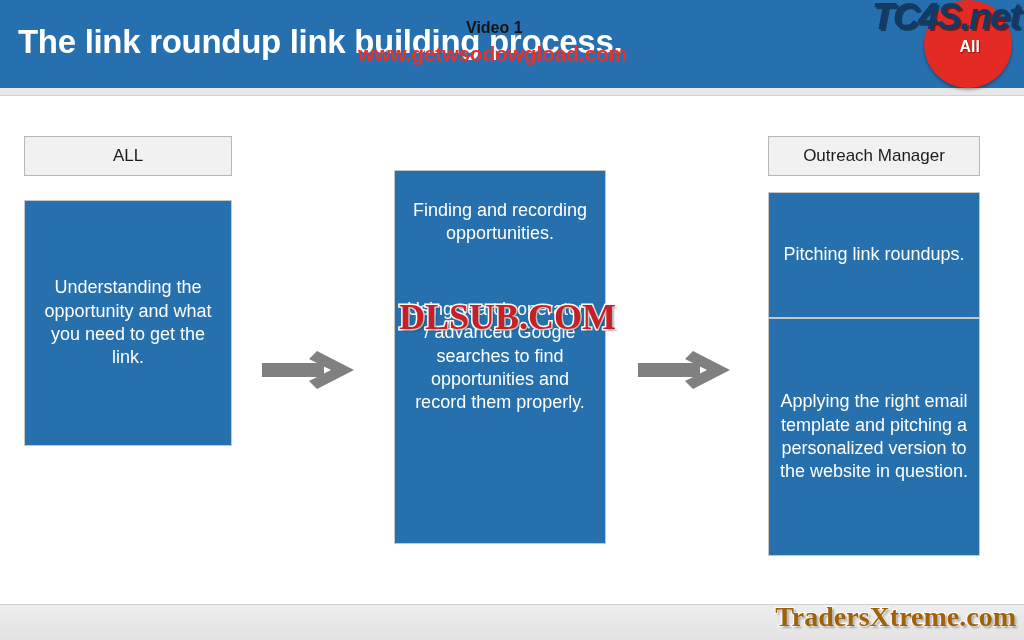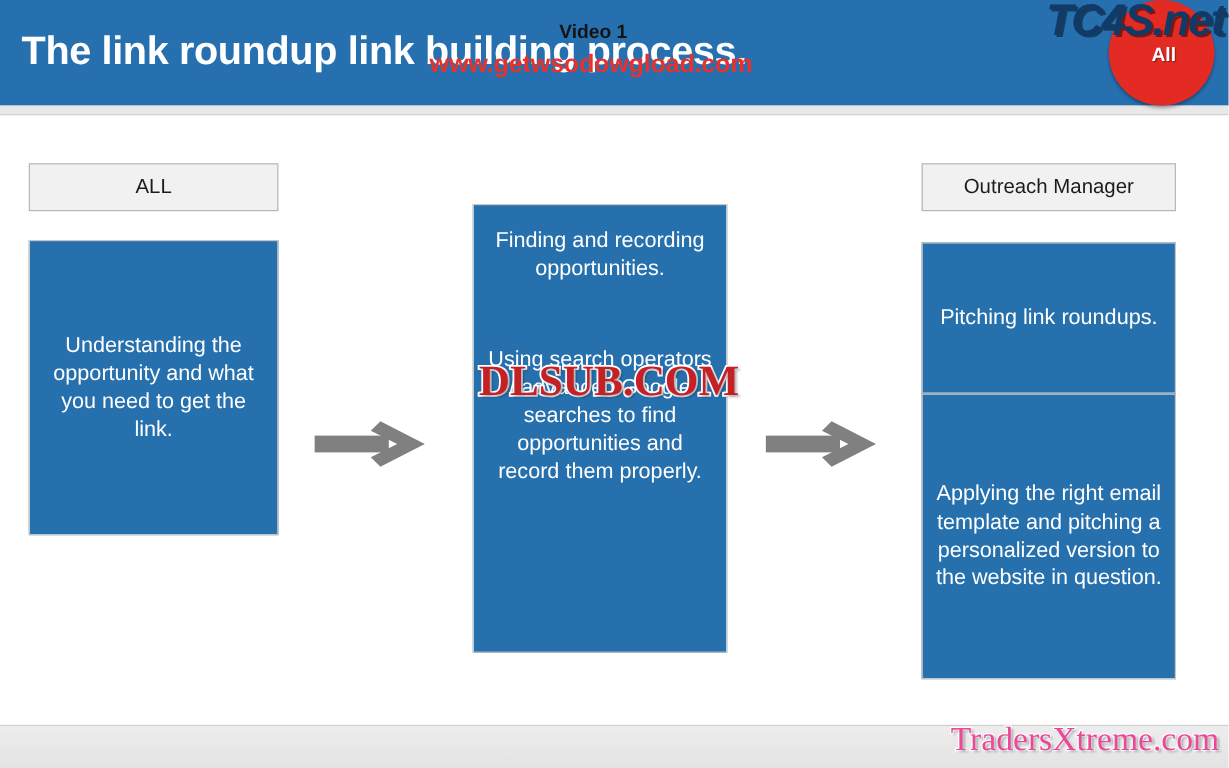--- a/index.html
+++ b/index.html
@@ -143,27 +143,27 @@
   
   .c1-b1 { margin-top: 34px; height: 118px; }
   .c1-b2 { margin-top: 24px; height: 246px; }
 
   
   .c2-b1 {
     margin-top: 34px;
     height: 374px;
     flex-direction: column;
     justify-content: flex-start;
-    padding-top: 18px;
+    padding-top: 28px;
   }
   .c2-b1 p { width: 100%; }
   .c2-gap { height: 52px; }
 
   
-  .c3-b1 { margin-top: 26px; height: 126px; }
+  .c3-b1 { margin-top: 16px; height: 126px; }
   .c3-b2 { height: 238px; }
 
   
   .arrow {
     position: absolute;
     top: 348px;
     width: 96px;
     height: 44px;
   }
   .arrow-1 { left: 262px; }
@@ -204,22 +204,22 @@
     font-size: 16px;
     font-weight: bold;
     color: #131313;
     font-family: "Liberation Sans", sans-serif;
   }
   .footer-watermark {
     position: absolute;
     right: 8px;
     bottom: 7px;
     font-size: 28px;
-    font-weight: normal;
-    color: #ec4899;
+    font-weight: bold;
+    color: #a16207;
     white-space: nowrap;
     -webkit-text-stroke: 2px #ffffff;
     paint-order: stroke fill;
     text-shadow: 2px 2px 2px rgba(0,0,0,0.28);
     font-family: "Liberation Serif", serif;
   }
 </style>
 </head>
 <body>
 

